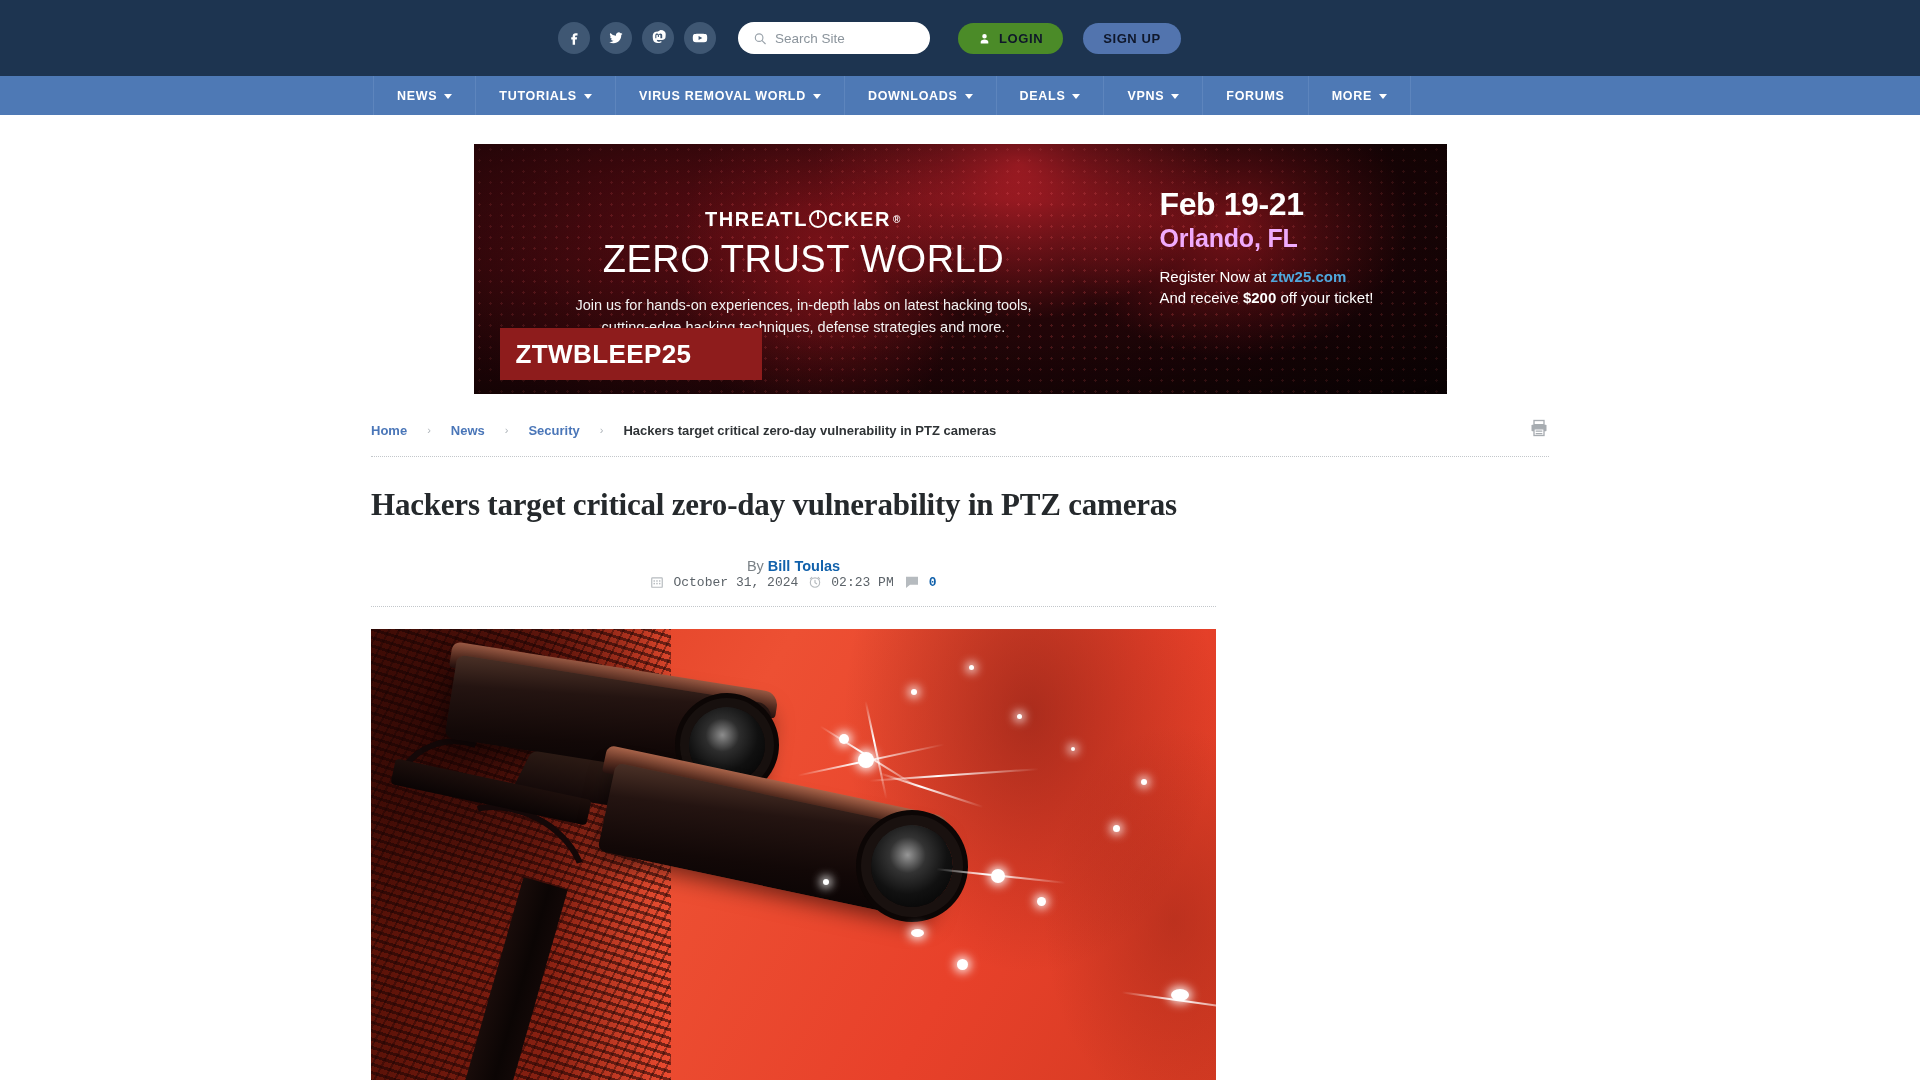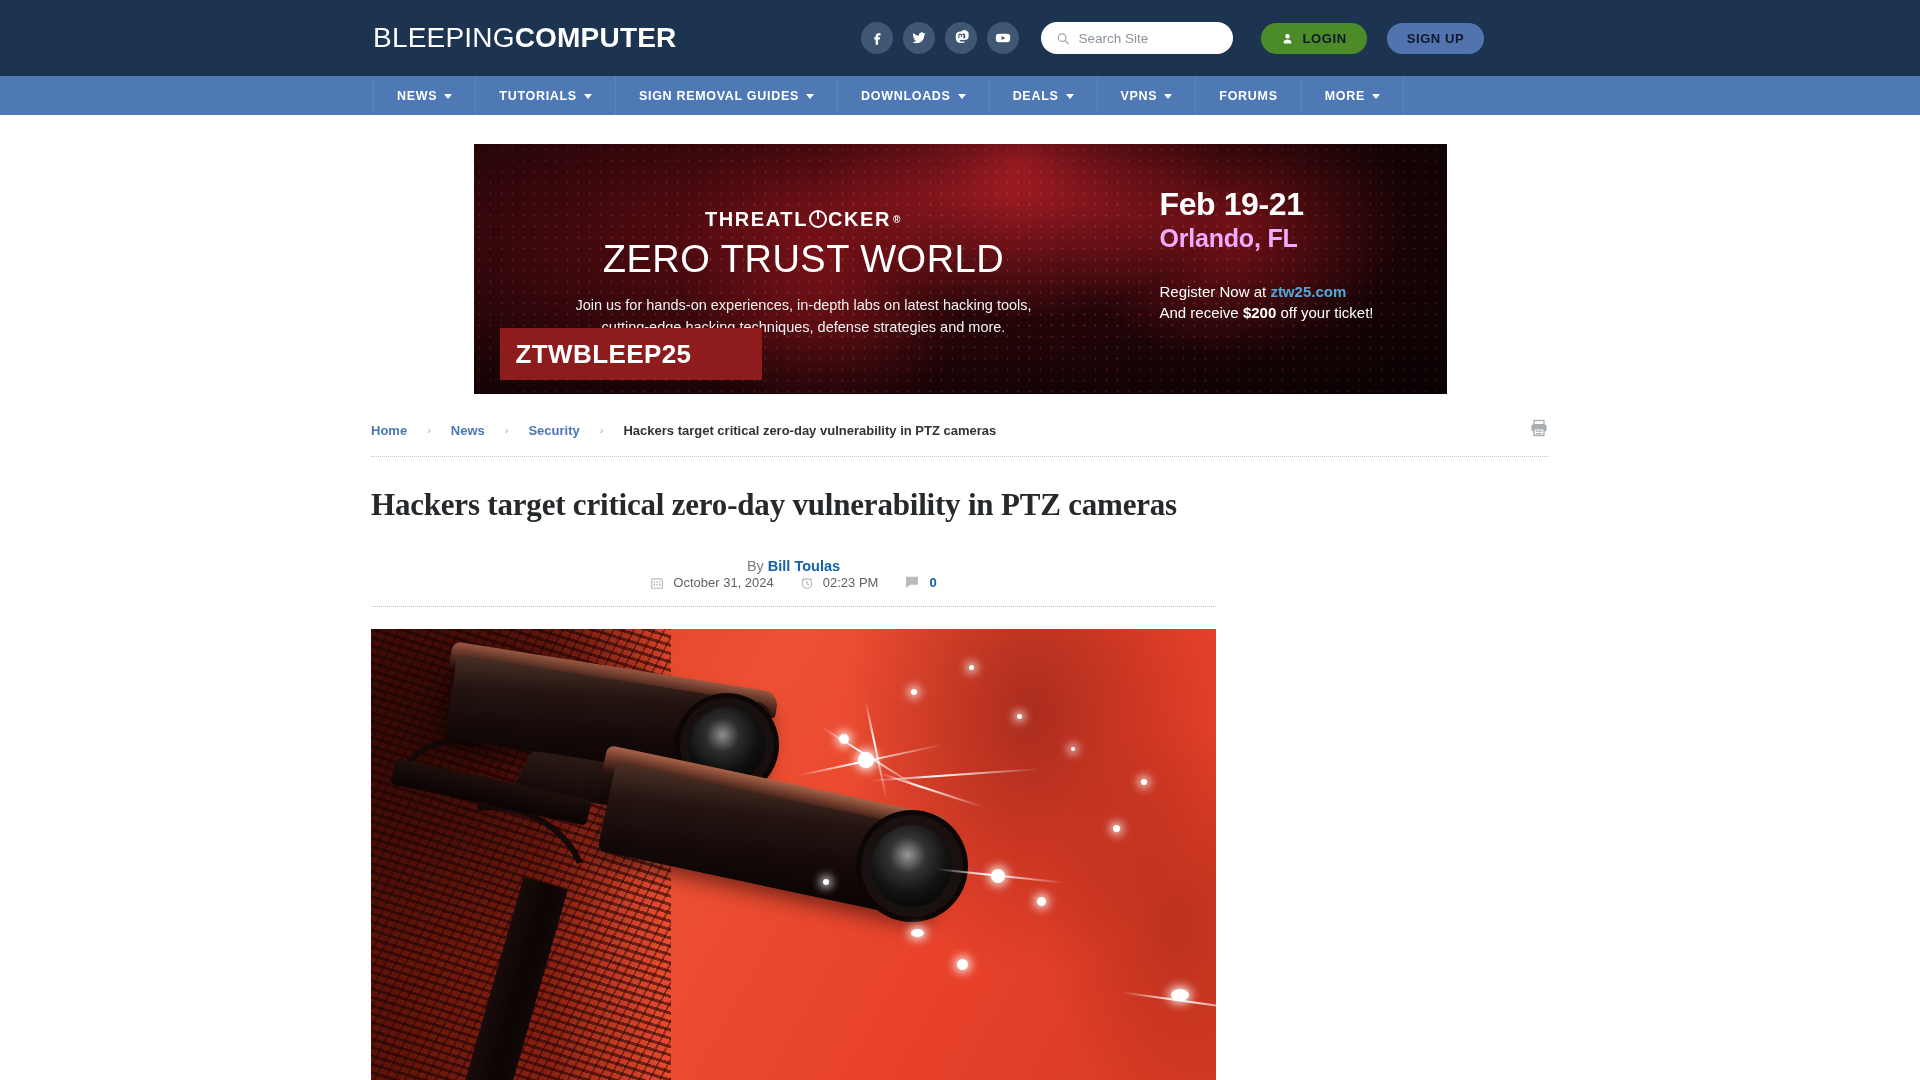--- a/index.html
+++ b/index.html
@@ -212,21 +212,21 @@
   .ad-city {
     color: #f0abfc;
     font-size: 25px;
     font-weight: 700;
     letter-spacing: -0.2px;
     margin-top: 2px;
   }
   .ad-reg {
     color: #ffffff;
     font-size: 15px;
-    margin-top: 28px;
+    margin-top: 13px;
     line-height: 1.45;
   }
   .ad-reg a { color: #4fa8dd; font-weight: 700; text-decoration: none; }
   .ad-reg b { font-weight: 700; }
   .ad-code {
     position: absolute;
     left: 26px; bottom: 14px;
     width: 262px; height: 52px;
     background: #8e1c1c;
     display: flex; align-items: center;
@@ -270,21 +270,21 @@
   }
   .meta-row {
     display: flex; align-items: center; justify-content: space-between;
     margin-top: 35px;
     padding-bottom: 16px;
     border-bottom: 1px dotted #c3c7cb;
     flex-direction: column;
   }
   .byline { font-size: 14.5px; color: #7b8287; }
   .byline a { color: #1161ab; font-weight: 700; text-decoration: none; }
-  .meta-right { display: flex; align-items: flex-end; gap: 26px; }
+  .meta-right { display: flex; align-items: center; gap: 10px; font-family: Liberation Mono, monospace; }
   .meta-chip {
     display: flex; align-items: center; gap: 9px;
     font-size: 13px; color: #5c6369;
   }
   .meta-chip svg { fill: #b6bbbf; }
   .meta-chip .count { color: #1161ab; font-weight: 700; }
 
   
   .hero {
     width: 845px; height: 470px;
@@ -386,23 +386,20 @@
     position: absolute;
     background: linear-gradient(90deg, rgba(255,255,255,0) 0%, #fff 40%, rgba(255,255,255,0) 100%);
     height: 2px;
     border-radius: 2px;
   }
 </style>
 </head>
 <body>
 
 <div class="topbar">
-  <div class="logo">
-    <span class="light">BLEEPING</span><span class="bold">COMPUTER</span>
-  </div>
 
   <div class="header-right">
     <div class="social">
       <svg width="18" height="18" viewBox="0 0 24 24">
           <path d="M14.5 8.5h2.2V5.6h-2.6c-2.4 0-3.9 1.5-3.9 3.9v1.6H8.3v3h1.9V21h3.2v-6.9h2.3l.4-3h-2.7V9.9c0-.9.3-1.4 1.1-1.4z"></path>
         </svg>
     </div>
     <div class="social">
       <svg width="18" height="18" viewBox="0 0 24 24">
           <path d="M21 6.3c-.7.3-1.4.5-2.1.6.8-.5 1.3-1.2 1.6-2-.7.4-1.5.7-2.3.9a3.6 3.6 0 0 0-6.2 3.3A10.3 10.3 0 0 1 4.5 5.3a3.6 3.6 0 0 0 1.1 4.8c-.6 0-1.1-.2-1.6-.4a3.6 3.6 0 0 0 2.9 3.5c-.5.2-1.1.2-1.6.1a3.6 3.6 0 0 0 3.4 2.5A7.3 7.3 0 0 1 3 17.3a10.2 10.2 0 0 0 5.6 1.6c6.7 0 10.4-5.6 10.4-10.4v-.5c.7-.5 1.3-1.1 1.8-1.8z"></path>
@@ -442,21 +439,21 @@
 <div class="navbar" id="navbar">
     <div class="nav-item">
       <span>NEWS</span>
       <span class="caret"></span>
     </div>
     <div class="nav-item">
       <span>TUTORIALS</span>
       <span class="caret"></span>
     </div>
     <div class="nav-item">
-      <span>SIGN REMOVAL GUIDES</span>
+      <span>VIRUS REMOVAL WORLD</span>
       <span class="caret"></span>
     </div>
     <div class="nav-item">
       <span>DOWNLOADS</span>
       <span class="caret"></span>
     </div>
     <div class="nav-item">
       <span>DEALS</span>
       <span class="caret"></span>
     </div>

